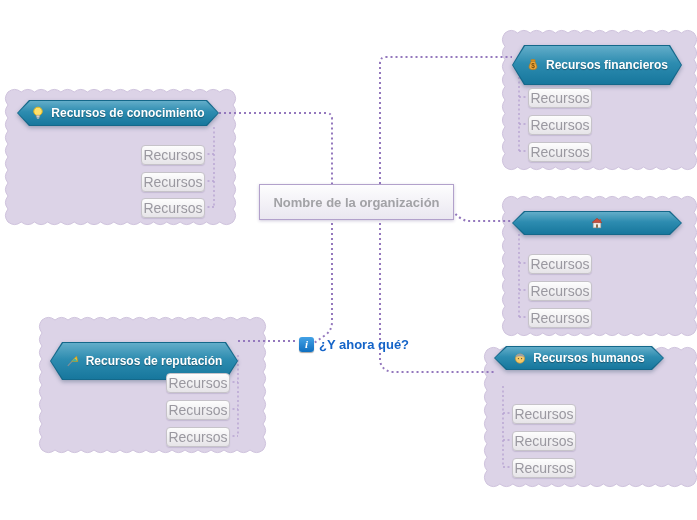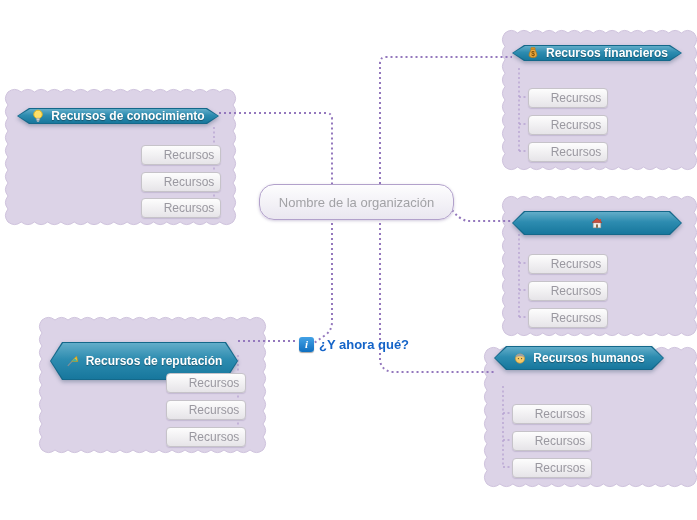--- a/index.html
+++ b/index.html
@@ -25,32 +25,32 @@
     color:#ffffff;font-size:12px;font-weight:bold;white-space:nowrap;
     text-shadow:0 1px 1px rgba(0,0,0,.35);
   }
   .ticon{display:inline-flex;width:14px;height:14px;}
 
   
   .pill{
     position:absolute;width:62px;height:18px;border:1px solid #c6c3c9;border-radius:4px;
     background:linear-gradient(#fdfdfd,#e6e4e8);
     box-shadow:0 1px 1px rgba(90,70,120,.18);
-    font-size:12px;color:#9a98a0;display:flex;align-items:center;justify-content:center;
-    white-space:nowrap;cursor:pointer;padding-left:16px;
+    font-size:14px;color:#9a98a0;display:flex;align-items:center;justify-content:center;
+    white-space:nowrap;cursor:pointer;
   }
 
   
   .center-node{
     position:absolute;left:259px;top:184px;width:193px;height:34px;
-    border:1px solid #b2a1cb;border-radius:15px;
+    border:1px solid #b2a1cb;border-radius:0;
     background:linear-gradient(#fdfdfe,#eae7f0);
     box-shadow:0 1px 3px rgba(100,80,140,.3);
     display:flex;align-items:center;justify-content:center;
-    font-size:13px;font-weight:normal;color:#a2a2a6;white-space:nowrap;cursor:pointer;
+    font-size:13px;font-weight:bold;color:#a2a2a6;white-space:nowrap;cursor:pointer;
   }
 
   
   .floating{position:absolute;left:299px;top:337px;display:flex;align-items:center;gap:5px;cursor:pointer;}
   .info-ic{
     width:15px;height:15px;border-radius:3px;
     background:linear-gradient(#43a2e6,#0f6fc0);
     box-shadow:0 1px 1px rgba(0,0,0,.35);
     color:#ffffff;font-family:"Liberation Serif",serif;font-style:italic;font-weight:bold;
     font-size:11px;line-height:15px;text-align:center;
@@ -89,38 +89,38 @@
       <path d="M503 440 H512" fill="none" stroke="#b7a4d2" stroke-width="1.4" stroke-dasharray="2 2.5"></path>
       <path d="M503 467 H512" fill="none" stroke="#b7a4d2" stroke-width="1.4" stroke-dasharray="2 2.5"></path>
       <path d="M219 113 H326 Q332 113 332 119 V184" fill="none" stroke="#9478bd" stroke-width="2" stroke-dasharray="2 3"></path>
       <path d="M380 184 V63 Q380 57 386 57 H512" fill="none" stroke="#9478bd" stroke-width="2" stroke-dasharray="2 3"></path>
       <path d="M452 210 Q459 219 467 221 H512" fill="none" stroke="#9478bd" stroke-width="2" stroke-dasharray="2 3"></path>
       <path d="M380 218 V359 Q380 369 391 372 H494" fill="none" stroke="#9478bd" stroke-width="2" stroke-dasharray="2 3"></path>
       <path d="M332 218 V322 Q332 331 324 336 L314 343" fill="none" stroke="#9478bd" stroke-width="2" stroke-dasharray="2 3"></path>
       <path d="M238 341 H297" fill="none" stroke="#9478bd" stroke-width="2" stroke-dasharray="2 3"></path>
     </svg>
 
-  <div class="topic" style="left:17px;top:100px;width:202px;height:16px;margin-top:8px;">
+  <div class="topic" style="left:17px;top:100px;width:202px;height:26px;">
     <div class="hex-outer"></div>
     <div class="hex-inner">
       <span class="ticon">
         <svg viewBox="0 0 14 14" width="14" height="14">
           <circle cx="7" cy="5.4" r="4.2" fill="#ffe06a" stroke="#e8b81e" stroke-width="1"></circle>
           <rect x="5.4" y="9.2" width="3.2" height="2.4" rx="0.8" fill="#cfcfcf" stroke="#9f9f9f" stroke-width="0.6"></rect>
           <rect x="5.8" y="11.6" width="2.4" height="1.2" rx="0.6" fill="#bdbdbd"></rect>
         </svg>
       </span>
       <span class="tlabel">Recursos de conocimiento</span>
     </div>
   </div>
   <div class="pill" style="left:141px;top:145px;">Recursos</div>
   <div class="pill" style="left:141px;top:172px;">Recursos</div>
   <div class="pill" style="left:141px;top:198px;">Recursos</div>
 
-  <div class="topic" style="left:512px;top:45px;width:170px;height:16px;text-align:center;">
+  <div class="topic" style="left:512px;top:45px;width:170px;height:40px;text-align:center;">
     <div class="hex-outer"></div>
     <div class="hex-inner">
       <span class="ticon">
         <svg viewBox="0 0 14 14" width="14" height="14">
           <path d="M5.2 3.2 L8.8 3.2 L10.8 8 Q11.4 11.6 7 11.6 Q2.6 11.6 3.2 8 Z" fill="#eba83f" stroke="#b97c1c" stroke-width="0.8"></path>
           <rect x="4.8" y="1.6" width="4.4" height="1.8" rx="0.7" fill="#d89326" stroke="#b97c1c" stroke-width="0.6"></rect>
           <text x="7" y="9.8" font-size="6.5" font-family="Liberation Sans,sans-serif" font-weight="bold" fill="#7a4d08" text-anchor="middle">$</text>
         </svg>
       </span>
       <span class="tlabel">Recursos financieros</span>

